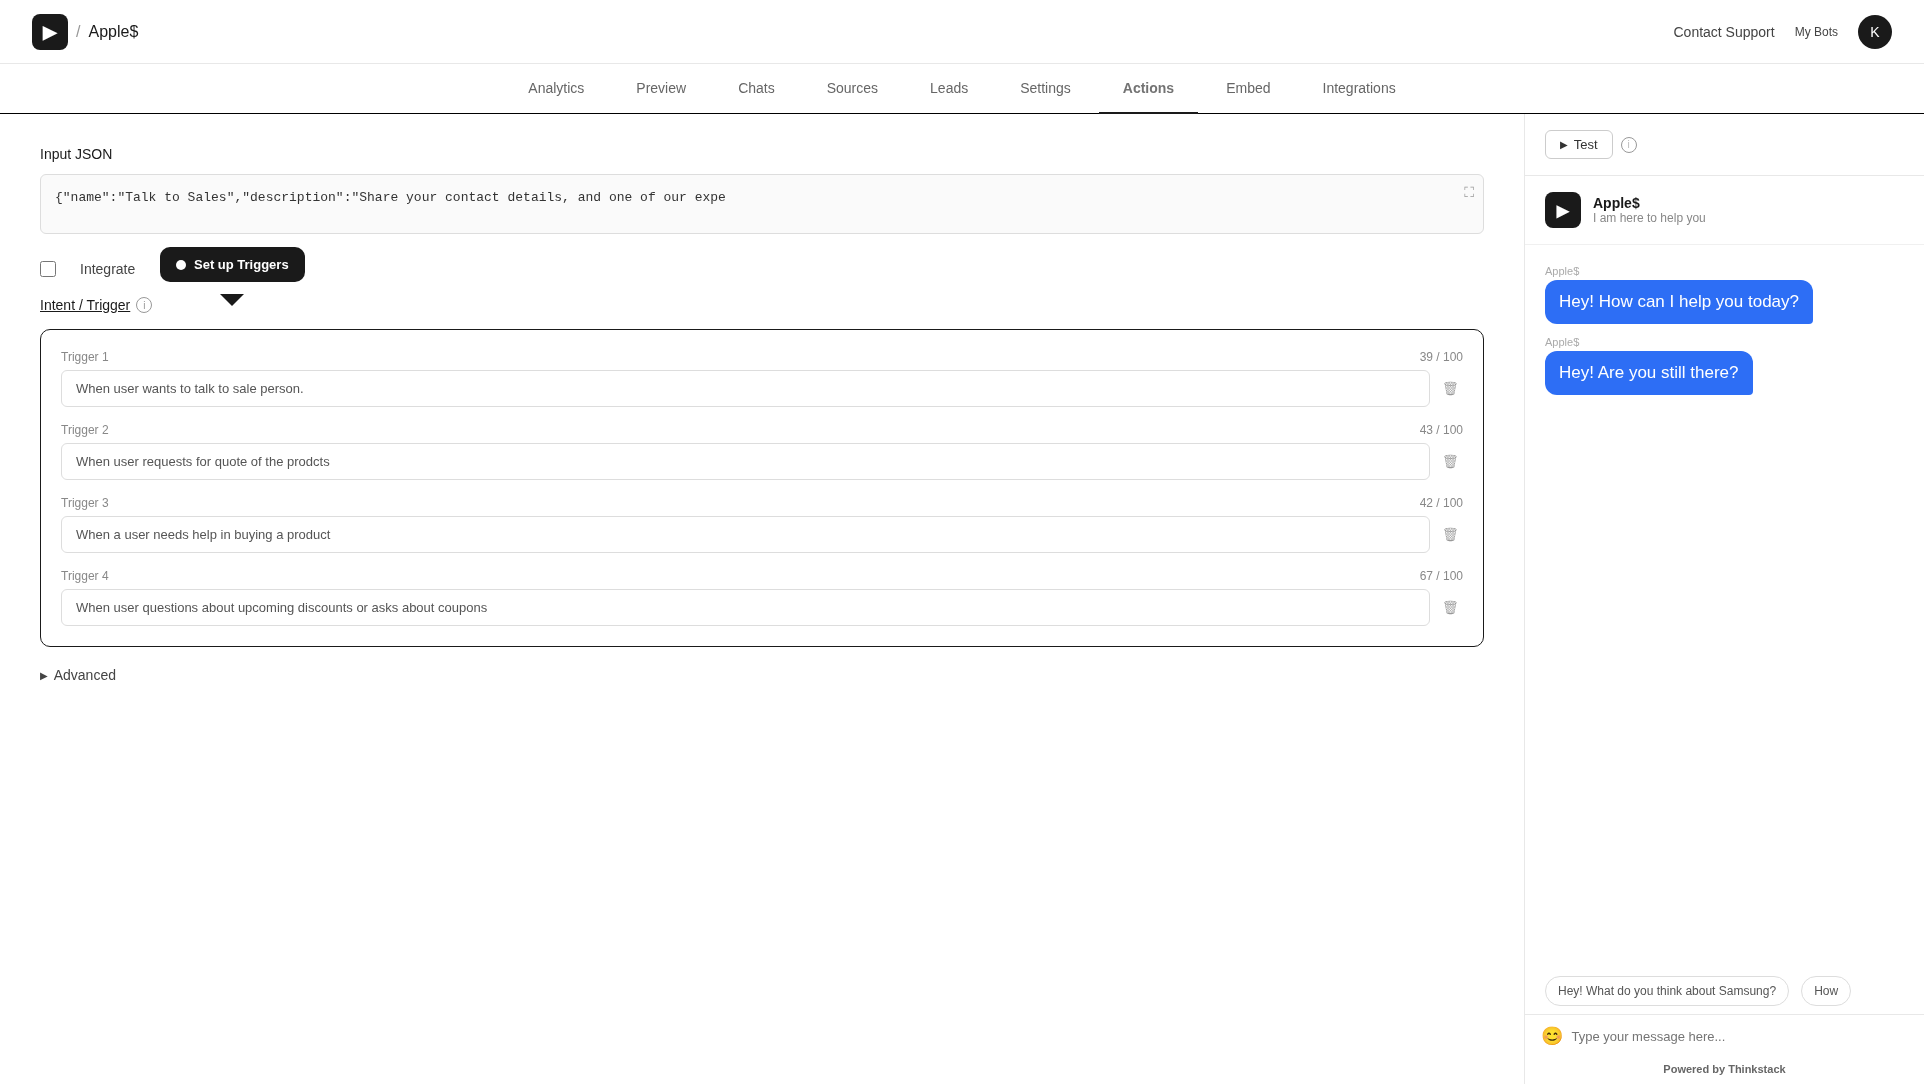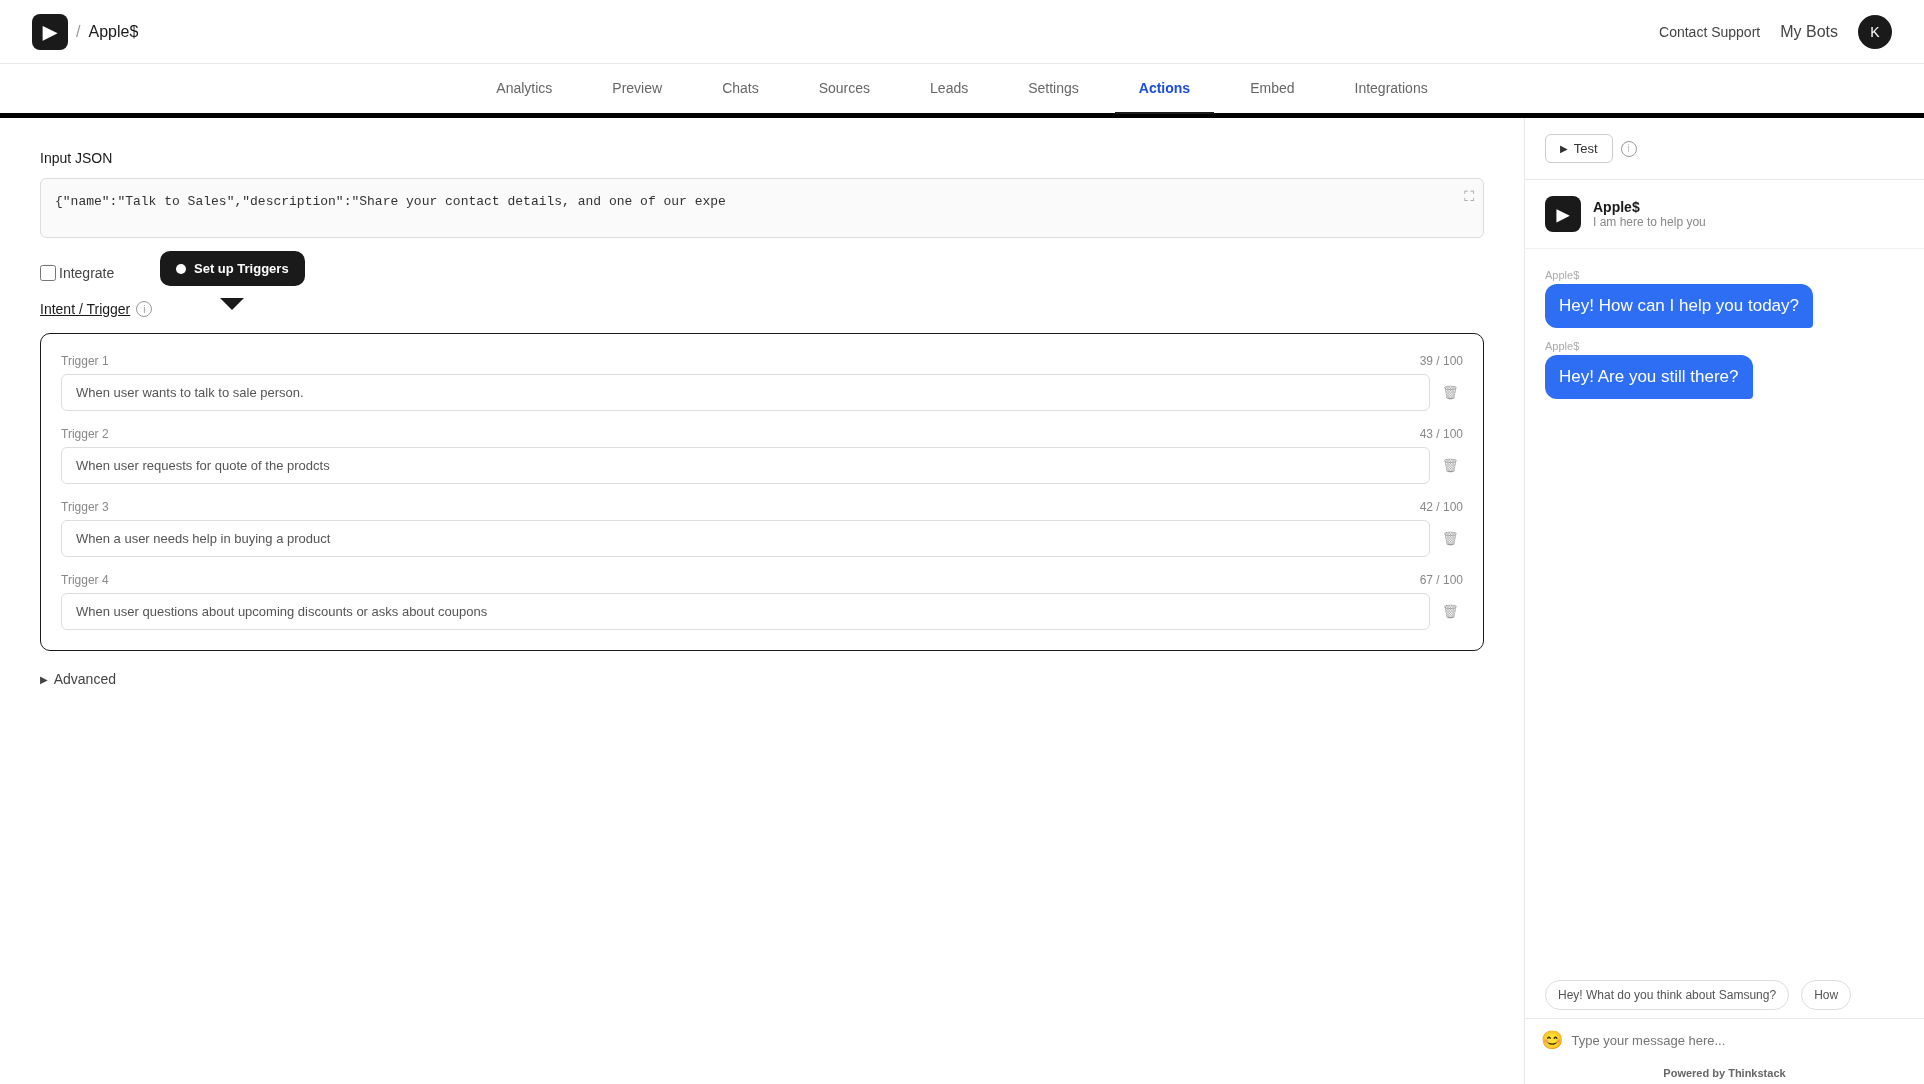--- a/index.html
+++ b/index.html
@@ -12,36 +12,36 @@
     }
     .header-left { display: flex; align-items: center; gap: 8px; }
     .logo-icon {
       width: 36px; height: 36px; background: #1a1a1a; border-radius: 8px;
       display: flex; align-items: center; justify-content: center; color: #fff; font-size: 18px; font-weight: bold;
     }
     .breadcrumb-sep { color: #999; font-size: 16px; }
     .app-name { font-size: 16px; font-weight: 500; color: #1a1a1a; }
     .header-right { display: flex; align-items: center; gap: 20px; }
     .contact-support { font-size: 14px; color: #444; cursor: pointer; text-align: center; }
-    .my-bots { font-size: 16px; color: #444; cursor: pointer; text-align: center; }
+    .my-bots { font-size: 12px; color: #444; cursor: pointer; text-align: center; }
     .avatar {
       width: 34px; height: 34px; background: #1a1a1a; border-radius: 50%;
       display: flex; align-items: center; justify-content: center; color: #fff; font-size: 14px; font-weight: 500; cursor: pointer;
     }
 
     
     .nav {
       display: flex; align-items: center; justify-content: center;
-      border-bottom: 5px solid #000000; gap: 12px;
+      border-bottom: 1px solid #000000; gap: 4px;
     }
     .nav-item {
       padding: 16px 24px; font-size: 14px; color: #666; cursor: pointer; position: relative;
       border-bottom: 2px solid transparent; margin-bottom: -1px;
     }
-    .nav-item.active { color: #1d4ed8; font-weight: 600; border-bottom: 2px solid #1a1a1a; }
+    .nav-item.active { color: #737373; font-weight: 600; border-bottom: 2px solid #1a1a1a; }
 
     
     .main { display: flex; height: calc(100vh - 113px); }
 
     
     .left-panel { flex: 1; padding: 32px 40px; overflow-y: auto; position: relative; }
 
     
     .right-panel {
       width: 400px; border-left: 1px solid #e8e8e8; display: flex; flex-direction: column;
@@ -56,21 +56,21 @@
       width: 100%; padding: 14px 40px 14px 14px; font-family: 'Courier New', monospace;
       font-size: 13px; color: #333; background: #fafafa; border: 1px solid #ddd;
       border-radius: 6px; resize: none; height: 60px; line-height: 1.4;
       outline: none;
     }
     .expand-icon {
       position: absolute; top: 10px; right: 10px; color: #999; cursor: pointer; font-size: 14px;
     }
 
     
-    .integrate-row { display: flex; align-items: center; gap: 3px; margin-bottom: 20px; }
+    .integrate-row { display: flex; align-items: center; gap: 24px; margin-bottom: 20px; }
     .integrate-checkbox { width: 16px; height: 16px; cursor: pointer; }
     .integrate-label { font-size: 14px; color: #444; }
 
     
     .intent-row { display: flex; align-items: center; gap: 6px; margin-bottom: 16px; position: relative; }
     .intent-label { font-size: 14px; font-weight: 500; color: #1a1a1a; text-decoration: underline; }
     .info-icon {
       width: 16px; height: 16px; border: 1.5px solid #999; border-radius: 50%;
       display: flex; align-items: center; justify-content: center; font-size: 10px; color: #999; cursor: pointer;
     }

